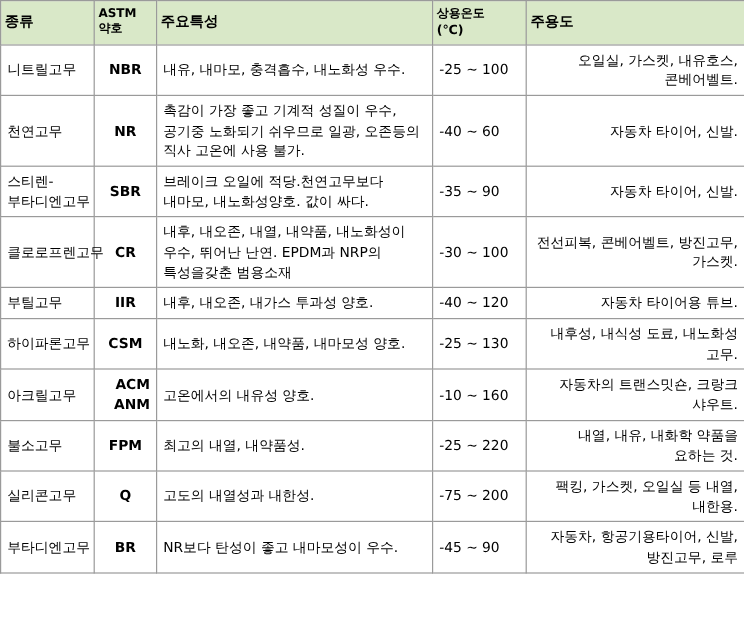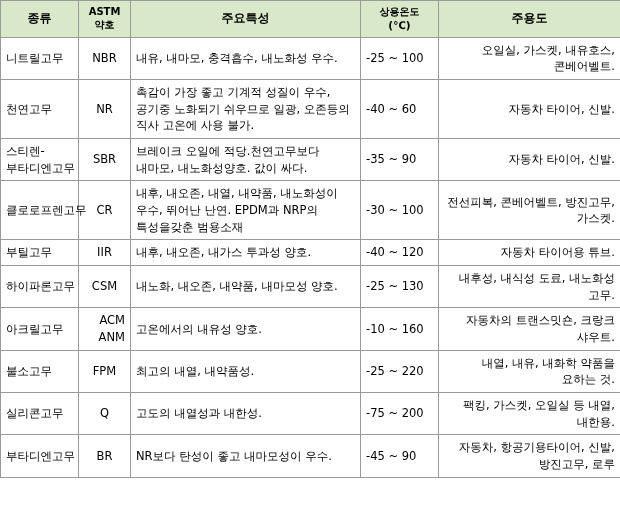--- a/index.html
+++ b/index.html
@@ -29,37 +29,38 @@
     border: 1px solid #9a9a9a;
     padding: 4px 5px;
     vertical-align: middle;
     line-height: 1.45;
     font-size: 11.5px;
     word-break: keep-all;
   }
   table.rubber-table thead th {
     background: #d9e8c8;
     font-weight: bold;
-    text-align: center;
+    text-align: left;
     font-size: 12px;
     padding: 5px 3px;
     line-height: 1.25;
   }
   col.c-kind   { width: 78px; }
   col.c-astm   { width: 52px; }
   col.c-feat   { width: 230px; }
   col.c-temp   { width: 78px; }
   col.c-use    { width: 182px; }
 
   td.kind {
     text-align: left;
     font-weight: normal;
   }
   td.astm {
     text-align: center;
+    font-weight: bold;
   }
   td.feat {
     text-align: left;
   }
   td.temp {
     text-align: left;
   }
   td.use {
     text-align: right;
   }

